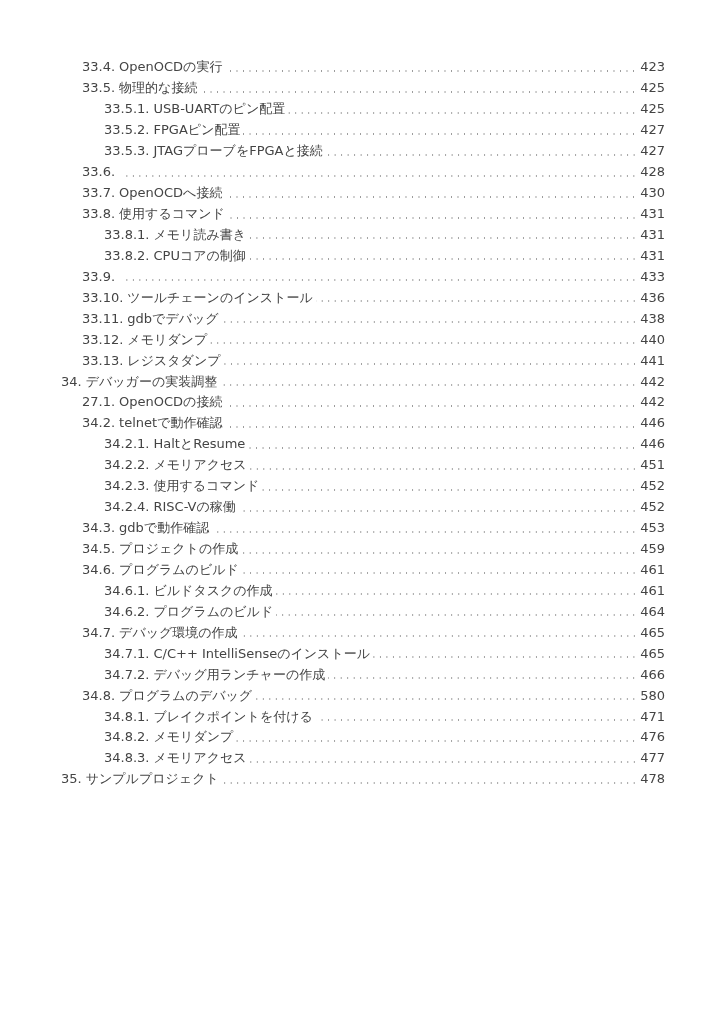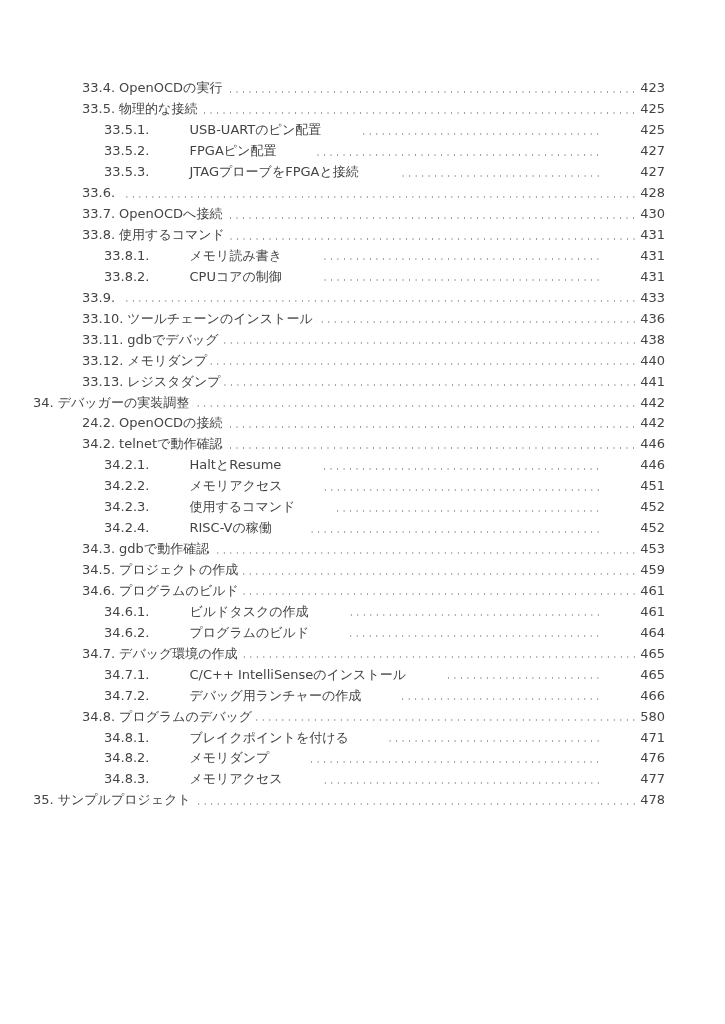--- a/index.html
+++ b/index.html
@@ -13,36 +13,35 @@
       position: relative;
       overflow: hidden;
       font-family: "DejaVu Sans", "Liberation Sans", sans-serif;
       color: #444444;
     }
     .toc {
       position: absolute;
       left: 0;
       top: 57px;
       width: 725px;
-      margin-top: 21px;
     }
     .toc-row {
       position: relative;
       height: 20.95px;
       line-height: 20px;
       font-size: 13px;
       display: flex;
       align-items: center;
       padding-right: 60px;
       box-sizing: border-box;
       cursor: pointer;
     }
-    .toc-row.lvl-0 { padding-left: 33px; justify-content: space-between; }
+    .toc-row.lvl-0 { padding-left: 61px; justify-content: space-between; }
     .toc-row.lvl-1 { padding-left: 82px; }
-    .toc-row.lvl-2 { padding-left: 104px; gap: 36px; }
+    .toc-row.lvl-2 { padding-left: 104px; }
     .toc-num {
       white-space: nowrap;
       margin-right: 4px;
     }
     .toc-title {
       white-space: nowrap;
     }
     .toc-leader {
       flex: 1 1 auto;
       height: 1px;
@@ -153,21 +152,21 @@
     <span class="toc-leader"></span>
     <span class="toc-page">441</span>
   </div>
     <div class="toc-row lvl-0">
     <span class="toc-num">34.</span>
     <span class="toc-title">デバッガーの実装調整</span>
     <span class="toc-leader"></span>
     <span class="toc-page">442</span>
   </div>
     <div class="toc-row lvl-1">
-    <span class="toc-num">24.2.</span>
+    <span class="toc-num">27.1.</span>
     <span class="toc-title">OpenOCDの接続</span>
     <span class="toc-leader"></span>
     <span class="toc-page">442</span>
   </div>
     <div class="toc-row lvl-1">
     <span class="toc-num">34.2.</span>
     <span class="toc-title">telnetで動作確認</span>
     <span class="toc-leader"></span>
     <span class="toc-page">446</span>
   </div>

